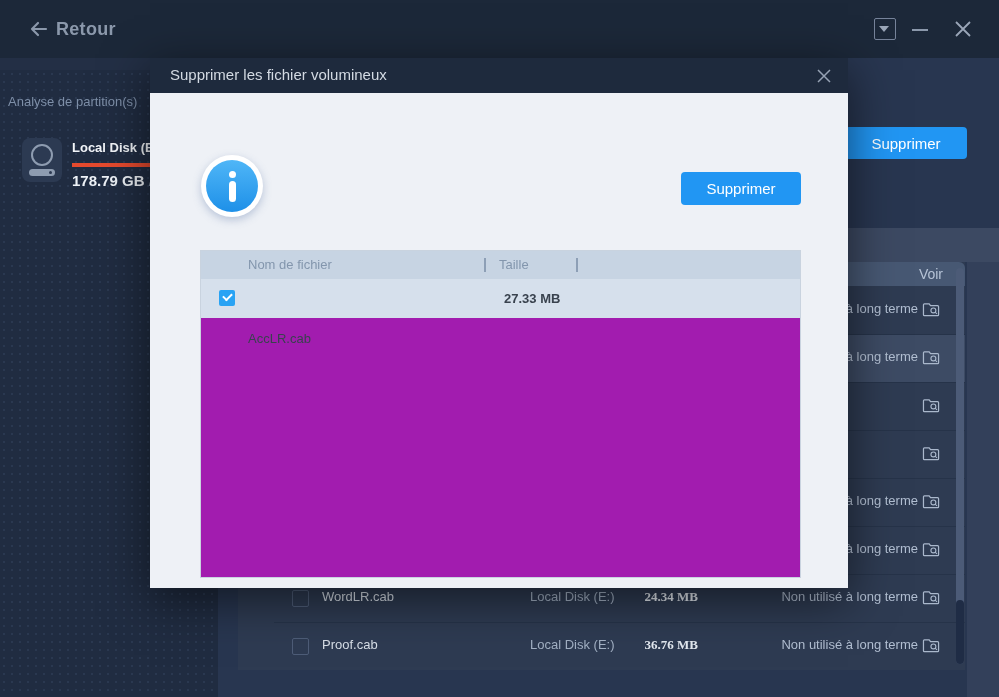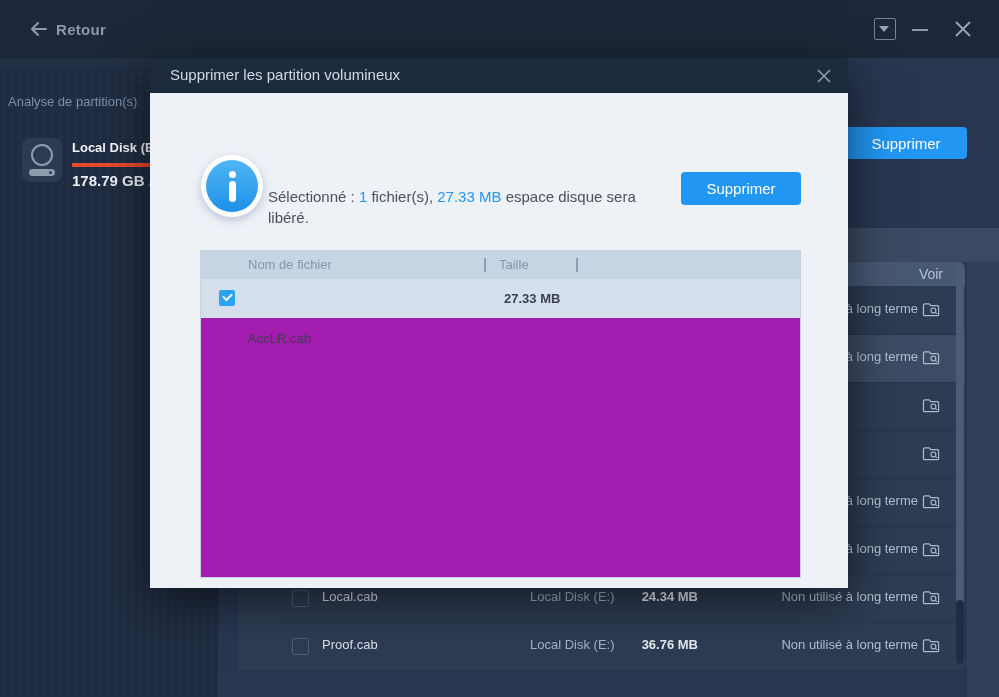--- a/index.html
+++ b/index.html
@@ -6,21 +6,21 @@
   .frame{
     position:relative;width:999px;height:697px;overflow:hidden;
     font-family:"Liberation Sans",sans-serif;background:#232f45;
     -webkit-font-smoothing:antialiased;
   }
   .abs{position:absolute;}
 
   
   .topbar{left:0;top:0;width:999px;height:58px;background:#1c2839;}
   .back-btn{left:28px;top:17px;height:24px;display:flex;align-items:center;gap:8px;color:#8b98ab;cursor:pointer;}
-  .back-label{font-size:15px;font-weight:bold;letter-spacing:.3px;}
+  .back-label{font-size:18px;font-weight:bold;letter-spacing:.3px;}
   .win-ctrl{top:18px;width:22px;height:22px;display:flex;align-items:center;justify-content:center;}
   .menu-box{left:874px;width:20px;height:20px;border:1.5px solid #76839a;border-radius:2px;}
   .menu-box .tri{position:absolute;left:4px;top:7px;width:0;height:0;border-left:5px solid transparent;border-right:5px solid transparent;border-top:6px solid #9aa6b8;}
   .min-bar{left:912px;top:29px;width:16px;height:2px;background:#8b98ab;}
 
   
   .sidebar{left:0;top:70px;width:218px;height:639px;background:#202c41;
     background-image:radial-gradient(#2a3850 1px, transparent 1.3px);background-size:8px 8px;}
   .side-title{left:8px;top:24px;font-size:13px;color:#7e8fa8;}
   .disk-item{left:0;top:60px;width:218px;height:62px;cursor:pointer;}
@@ -42,21 +42,21 @@
 
   .bg-table{left:238px;top:262px;width:727px;height:408px;background:#2e3b52;}
   .bg-thead{position:absolute;left:0;top:0;width:727px;height:24px;background:#475873;border-radius:0 6px 0 0;}
   .bg-thead .voir{position:absolute;right:22px;top:4px;font-size:14px;color:#b6c3d6;}
   .brow{position:absolute;left:0;width:727px;height:48px;background:#2e3b52;box-sizing:border-box;cursor:pointer;}
   .brow .sep{position:absolute;left:36px;right:0;top:0;height:1px;background:#263349;}
   .brow.sel{background:#3d4b64;}
   .bcheck{position:absolute;left:54px;top:16px;width:15px;height:15px;border:1.5px solid #4e5d78;border-radius:2px;}
   .bname{position:absolute;left:84px;top:15px;font-size:13px;color:#d8dfe8;white-space:nowrap;}
   .bdisk{position:absolute;left:292px;top:15px;font-size:13px;color:#a3b1c4;white-space:nowrap;}
-  .bsize{position:absolute;left:398px;top:15px;width:62px;text-align:right;font-size:13px;font-weight:bold;color:#e3e9f0;white-space:nowrap;}
+  .bsize{position:absolute;left:398px;top:15px;width:62px;text-align:right;font-size:13px;font-weight:bold;color:#e3e9f0;white-space:nowrap;font-family:Liberation Serif, serif;}
   .bstatus{position:absolute;right:47px;top:15px;font-size:13px;color:#b2bfd2;white-space:nowrap;}
   .bicon{position:absolute;right:24px;top:15px;width:19px;height:17px;}
   .bg-scroll{left:956px;top:268px;width:8px;height:396px;background:#4c5b77;border-radius:4px;}
   .bg-thumb{position:absolute;left:0;top:332px;width:8px;height:64px;background:#1f2c45;border-radius:4px;}
 
   
   .modal{left:150px;top:58px;width:698px;height:530px;box-shadow:0 12px 45px rgba(0,0,0,.55);}
   .m-head{position:absolute;left:0;top:0;width:698px;height:35px;background:#1e2a3d;}
   .m-title{position:absolute;left:20px;top:8px;font-size:15px;color:#d3dae3;}
   .m-close{position:absolute;right:12px;top:6px;width:24px;height:24px;cursor:pointer;display:flex;align-items:center;justify-content:center;}
@@ -211,21 +211,21 @@
             <path d="M1.5 4.5 L1.5 14.5 Q1.5 15.5 2.5 15.5 L16.5 15.5 Q17.5 15.5 17.5 14.5 L17.5 6 Q17.5 5 16.5 5 L9 5 L7.5 3 L2.5 3 Q1.5 3 1.5 4 Z" fill="none" stroke="#aab8cc" stroke-width="1.3"></path>
             <circle cx="12" cy="10" r="2.6" fill="none" stroke="#aab8cc" stroke-width="1.2"></circle>
             <path d="M13.8 11.8 L15.8 13.6" stroke="#aab8cc" stroke-width="1.2"></path>
           </svg>
       </span>
     </div>
 
     <div class="brow" style="top:312px;">
       <span class="sep"></span>
       <span class="bcheck"></span>
-      <span class="bname">Local.cab</span>
+      <span class="bname">WordLR.cab</span>
       <span class="bdisk">Local Disk (E:)</span>
       <span class="bsize">24.34 MB</span>
       <span class="bstatus">Non utilisé à long terme</span>
       <span class="bicon">
         <svg width="19" height="17" viewBox="0 0 20 18">
             <path d="M1.5 4.5 L1.5 14.5 Q1.5 15.5 2.5 15.5 L16.5 15.5 Q17.5 15.5 17.5 14.5 L17.5 6 Q17.5 5 16.5 5 L9 5 L7.5 3 L2.5 3 Q1.5 3 1.5 4 Z" fill="none" stroke="#aab8cc" stroke-width="1.3"></path>
             <circle cx="12" cy="10" r="2.6" fill="none" stroke="#aab8cc" stroke-width="1.2"></circle>
             <path d="M13.8 11.8 L15.8 13.6" stroke="#aab8cc" stroke-width="1.2"></path>
           </svg>
       </span>
@@ -263,35 +263,34 @@
       <div class="abs disk-name">Local Disk (E:)</div>
       <div class="abs disk-bar"></div>
       <div class="abs disk-sizes">
         <span class="disk-used">178.79 GB</span><span> /183</span>
       </div>
     </div>
   </div>
 
   <div class="abs modal">
     <div class="m-head">
-      <span class="m-title">Supprimer les partition volumineux</span>
+      <span class="m-title">Supprimer les fichier volumineux</span>
       <span class="m-close">
         <svg width="18" height="18" viewBox="0 0 18 18">
             <path d="M3 3 L15 15 M15 3 L3 15" stroke="#96a2b4" stroke-width="1.5" fill="none"></path>
           </svg>
       </span>
     </div>
     <div class="m-body">
       <div class="info-outer">
         <div class="info-icon">
             <span class="idot"></span>
             <span class="ibar"></span>
           </div>
       </div>
-      <div class="m-summary"><span>Sélectionné : </span><span class="hl">1</span><span> fichier(s), </span><span class="hl">27.33 MB</span><span> espace disque sera libéré.</span></div>
       <div class="m-del-btn">Supprimer</div>
 
       <div class="m-table">
         <div class="m-thead">
           <span class="m-col-name">Nom de fichier</span>
           <span class="m-divider" style="left:283px;"></span>
           <span class="m-col-size">Taille</span>
           <span class="m-divider" style="left:375px;"></span>
         </div>
         <div class="m-row">

